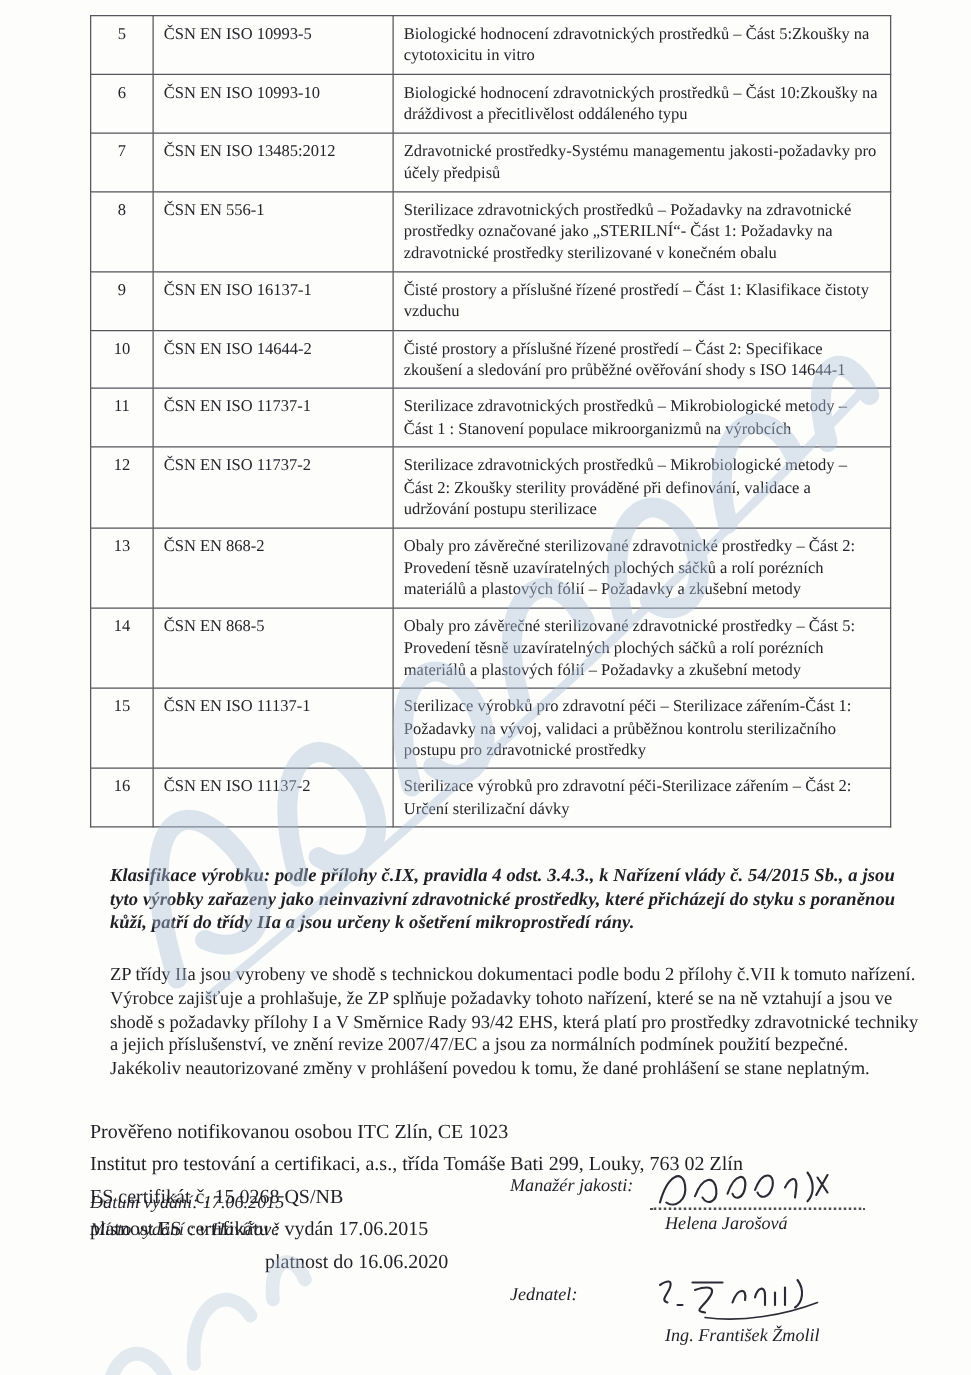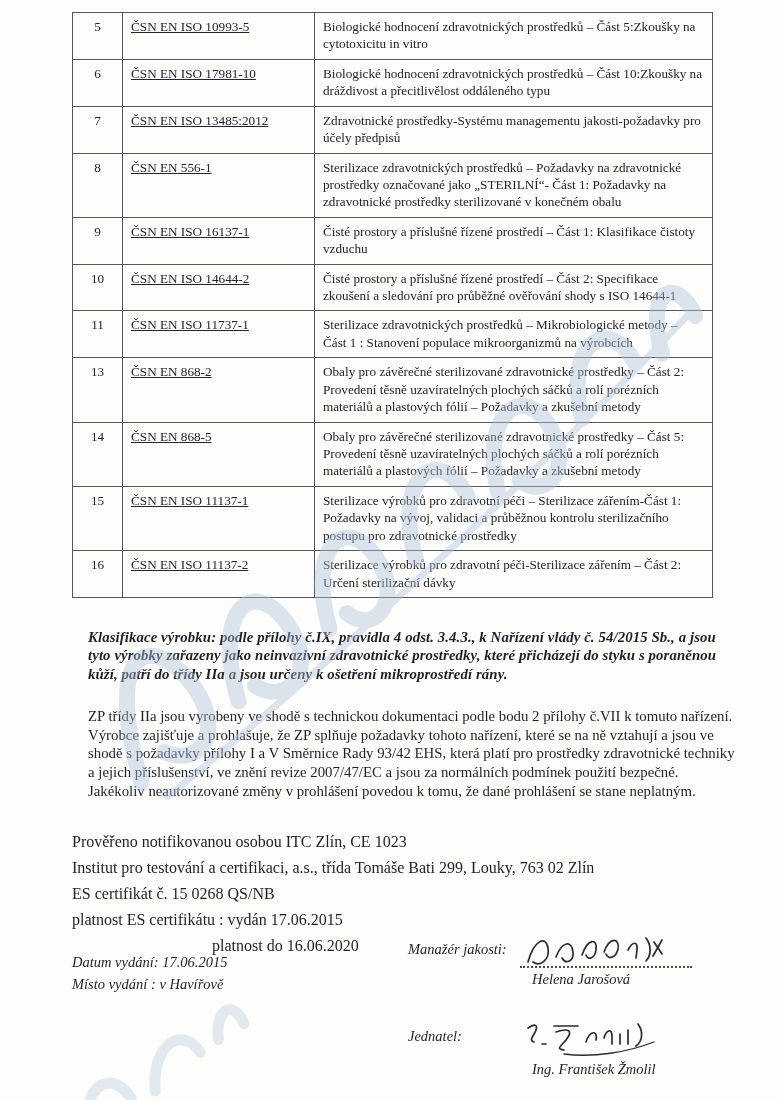--- a/index.html
+++ b/index.html
@@ -23,21 +23,21 @@
     font-size: 13.2px;
     line-height: 1.32;
     color: #23232b;
   }
   table.standards td {
     border: 1px solid #55555c;
     padding: 5px 8px 6px 8px;
     vertical-align: top;
   }
   table.standards td.num  { width: 50px; text-align: center; }
-  table.standards td.code { width: 192px; text-decoration: underline; }
+  table.standards td.code { width: 192px; }
 
   
   .para { font-size: 14.8px; line-height: 1.24; margin: 16px; width: 648px; }
   .classification {
     margin-top: 30px;
     font-style: italic;
     font-weight: bold;
     letter-spacing: .1px;
   }
   .declaration { margin-top: 24px; line-height: 1.26; }
@@ -107,21 +107,21 @@
           <col>
       </colgroup>
       <tbody>
           <tr>
             <td class="num">5</td>
             <td class="code">ČSN EN ISO 10993-5</td>
             <td class="desc">Biologické hodnocení zdravotnických prostředků – Část 5:Zkoušky na cytotoxicitu in vitro</td>
           </tr>
           <tr>
             <td class="num">6</td>
-            <td class="code">ČSN EN ISO 17981-10</td>
+            <td class="code">ČSN EN ISO 10993-10</td>
             <td class="desc">Biologické hodnocení zdravotnických prostředků – Část 10:Zkoušky na dráždivost a přecitlivělost oddáleného typu</td>
           </tr>
           <tr>
             <td class="num">7</td>
             <td class="code">ČSN EN ISO 13485:2012</td>
             <td class="desc">Zdravotnické prostředky-Systému managementu jakosti-požadavky pro účely předpisů</td>
           </tr>
           <tr>
             <td class="num">8</td>
             <td class="code">ČSN EN 556-1</td>
@@ -134,20 +134,25 @@
           </tr>
           <tr>
             <td class="num">10</td>
             <td class="code">ČSN EN ISO 14644-2</td>
             <td class="desc">Čisté prostory a příslušné řízené prostředí – Část 2: Specifikace zkoušení a sledování pro průběžné ověřování shody s ISO 14644-1</td>
           </tr>
           <tr>
             <td class="num">11</td>
             <td class="code">ČSN EN ISO 11737-1</td>
             <td class="desc">Sterilizace zdravotnických prostředků – Mikrobiologické metody – Část 1 : Stanovení populace mikroorganizmů na výrobcích</td>
+          </tr>
+          <tr>
+            <td class="num">12</td>
+            <td class="code">ČSN EN ISO 11737-2</td>
+            <td class="desc">Sterilizace zdravotnických prostředků – Mikrobiologické metody – Část 2: Zkoušky sterility prováděné při definování, validace a udržování postupu sterilizace</td>
           </tr>
           <tr>
             <td class="num">13</td>
             <td class="code">ČSN EN 868-2</td>
             <td class="desc">Obaly pro závěrečné sterilizované zdravotnické prostředky – Část 2: Provedení těsně uzavíratelných plochých sáčků a rolí porézních materiálů a plastových fólií – Požadavky a zkušební metody</td>
           </tr>
           <tr>
             <td class="num">14</td>
             <td class="code">ČSN EN 868-5</td>
             <td class="desc">Obaly pro závěrečné sterilizované zdravotnické prostředky – Část 5: Provedení těsně uzavíratelných plochých sáčků a rolí porézních materiálů a plastových fólií – Požadavky a zkušební metody</td>

